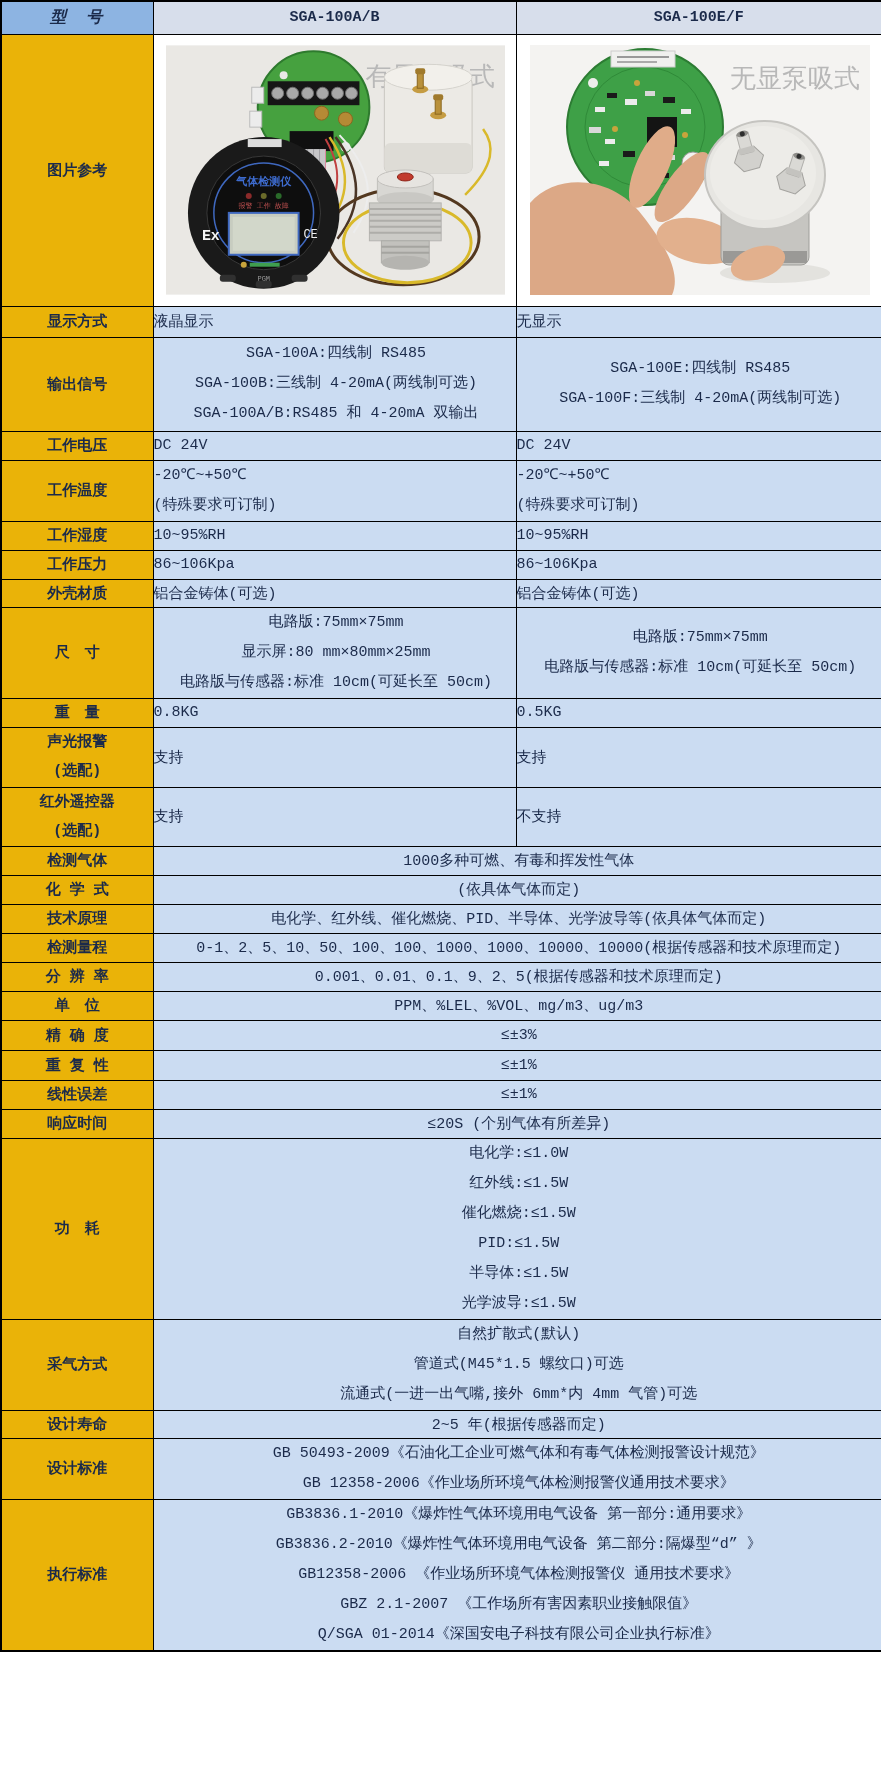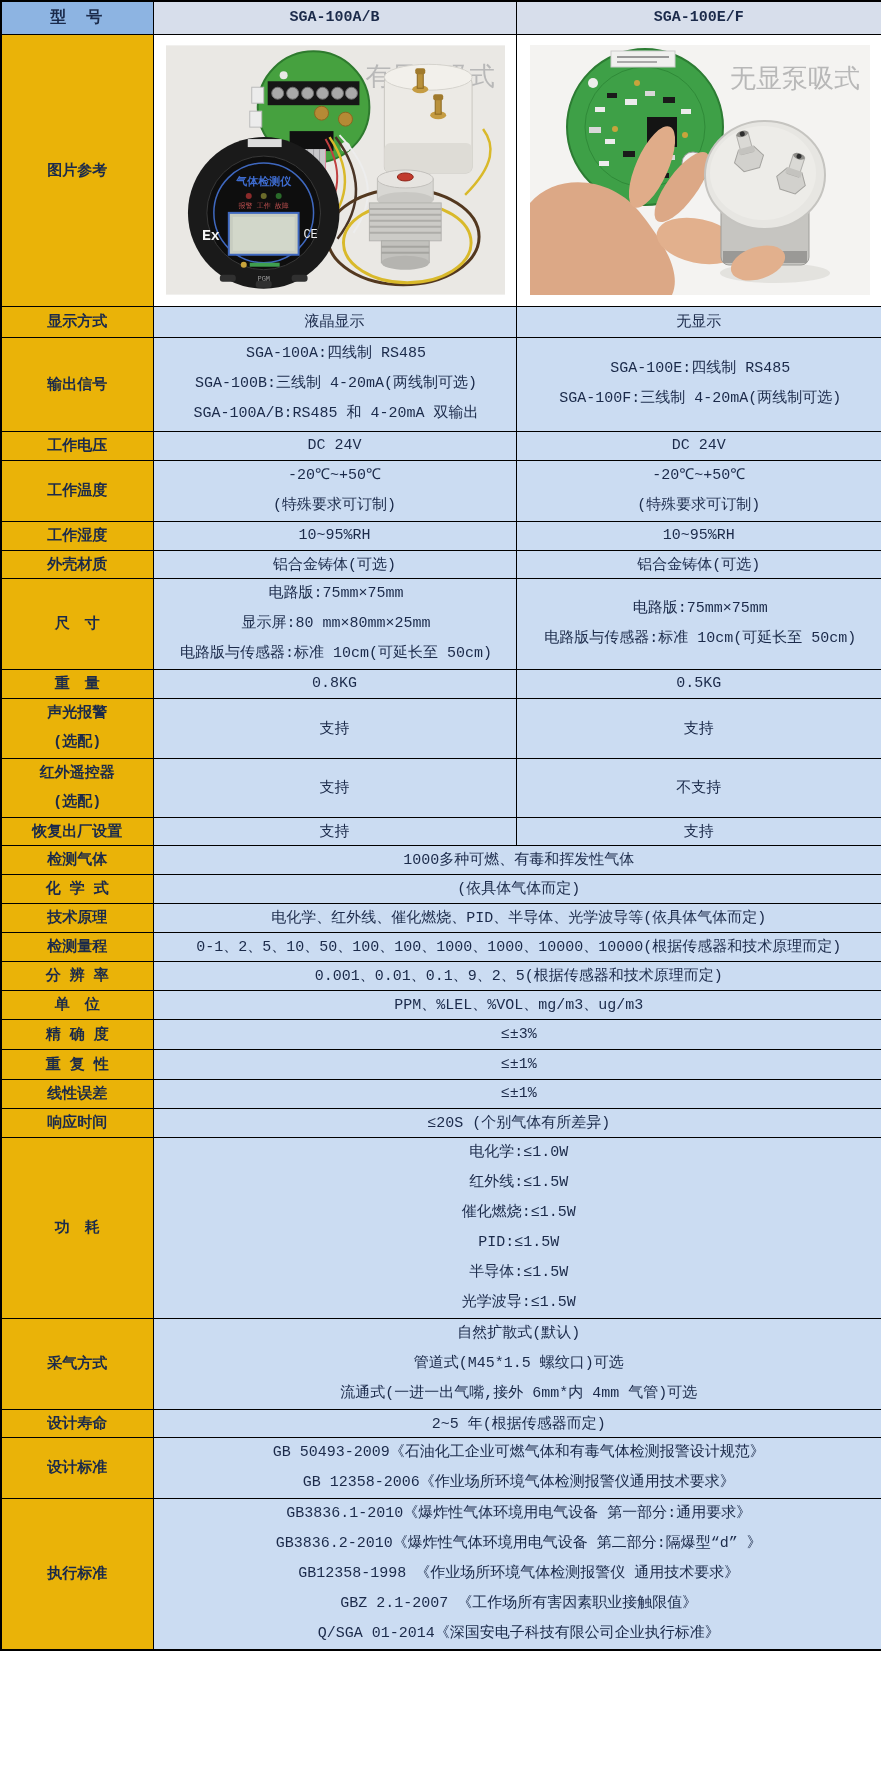--- a/index.html
+++ b/index.html
@@ -1,22 +1,22 @@
 <!DOCTYPE html>
 <html><head>
 <meta charset="utf-8">
 <style>
   html,body{margin:0;padding:0;background:#fff;}
   body{width:881px;font-family:"Liberation Mono","DejaVu Sans Mono","Liberation Sans",sans-serif;color:#1B2A4A;}
   table.tbl{border-collapse:collapse;table-layout:fixed;width:881px;border:2px solid #000;}
   td,th{border:1px solid #000;font-size:15px;overflow:hidden;padding:0;vertical-align:middle;}
-  th.lblh{background:#8DB4E2;font-size:16px;font-weight:bold;letter-spacing:2px;}
+  th.lblh{background:#8DB4E2;font-size:16px;font-weight:bold;letter-spacing:2px;font-style:italic;}
   th.mdl{background:#D7DEEB;font-weight:bold;font-size:15px;margin-left:8px;}
   td.lbl{background:#eab308;font-weight:bold;text-align:center;font-family:Liberation Mono, monospace;}
-  td.c{background:#CBDCF2;text-align:center;}
+  td.c{background:#CBDCF2;text-align:left;}
   td.l{background:#CBDCF2;text-align:center;padding:0 8px 0 11px;}
   td.photo{background:#ffffff;padding:10px 12px;vertical-align:middle;}
   .line{line-height:30px;white-space:nowrap;}
   .lblline{line-height:29px;}
   svg{display:block;}
 </style>
 </head>
 <body>
 
 <table class="tbl">
@@ -231,20 +231,25 @@
       <div class="line">(特殊要求可订制)</div>
     </td>
   </tr>
 
   <tr style="height:29px">
     <td class="lbl">工作湿度</td>
     <td class="c">10~95%RH</td>
     <td class="c">10~95%RH</td>
   </tr>
 
+  <tr style="height:29px">
+    <td class="lbl">工作压力</td>
+    <td class="c">86~106Kpa</td>
+    <td class="c">86~106Kpa</td>
+  </tr>
 
   <tr style="height:28px">
     <td class="lbl">外壳材质</td>
     <td class="c">铝合金铸体(可选)</td>
     <td class="c">铝合金铸体(可选)</td>
   </tr>
 
   <tr style="height:90px">
     <td class="lbl">尺　寸</td>
     <td class="l">
@@ -276,25 +281,20 @@
 
   <tr style="height:59px">
     <td class="lbl">
       <div class="lblline">红外遥控器</div>
       <div class="lblline">(选配)</div>
     </td>
     <td class="c">支持</td>
     <td class="c">不支持</td>
   </tr>
 
-  <tr style="height:28px">
-    <td class="lbl">恢复出厂设置</td>
-    <td class="c">支持</td>
-    <td class="c">支持</td>
-  </tr>
 
   <tr style="height:29px">
     <td class="lbl">检测气体</td>
     <td class="l" colspan="2">1000多种可燃、有毒和挥发性气体</td>
   </tr>
 
   <tr style="height:29px">
     <td class="lbl">化 学 式</td>
     <td class="l" colspan="2">(依具体气体而定)</td>
   </tr>
@@ -371,20 +371,20 @@
       <div class="line">GB 50493-2009《石油化工企业可燃气体和有毒气体检测报警设计规范》</div>
       <div class="line">GB 12358-2006《作业场所环境气体检测报警仪通用技术要求》</div>
     </td>
   </tr>
 
   <tr style="height:152px">
     <td class="lbl">执行标准</td>
     <td class="l" colspan="2">
       <div class="line">GB3836.1-2010《爆炸性气体环境用电气设备 第一部分:通用要求》</div>
       <div class="line">GB3836.2-2010《爆炸性气体环境用电气设备 第二部分:隔爆型“d” 》</div>
-      <div class="line">GB12358-1998 《作业场所环境气体检测报警仪 通用技术要求》</div>
+      <div class="line">GB12358-2006 《作业场所环境气体检测报警仪 通用技术要求》</div>
       <div class="line">GBZ 2.1-2007 《工作场所有害因素职业接触限值》</div>
       <div class="line">Q/SGA 01-2014《深国安电子科技有限公司企业执行标准》</div>
     </td>
   </tr>
 
 </tbody>
   </table>
 
 </body></html>

